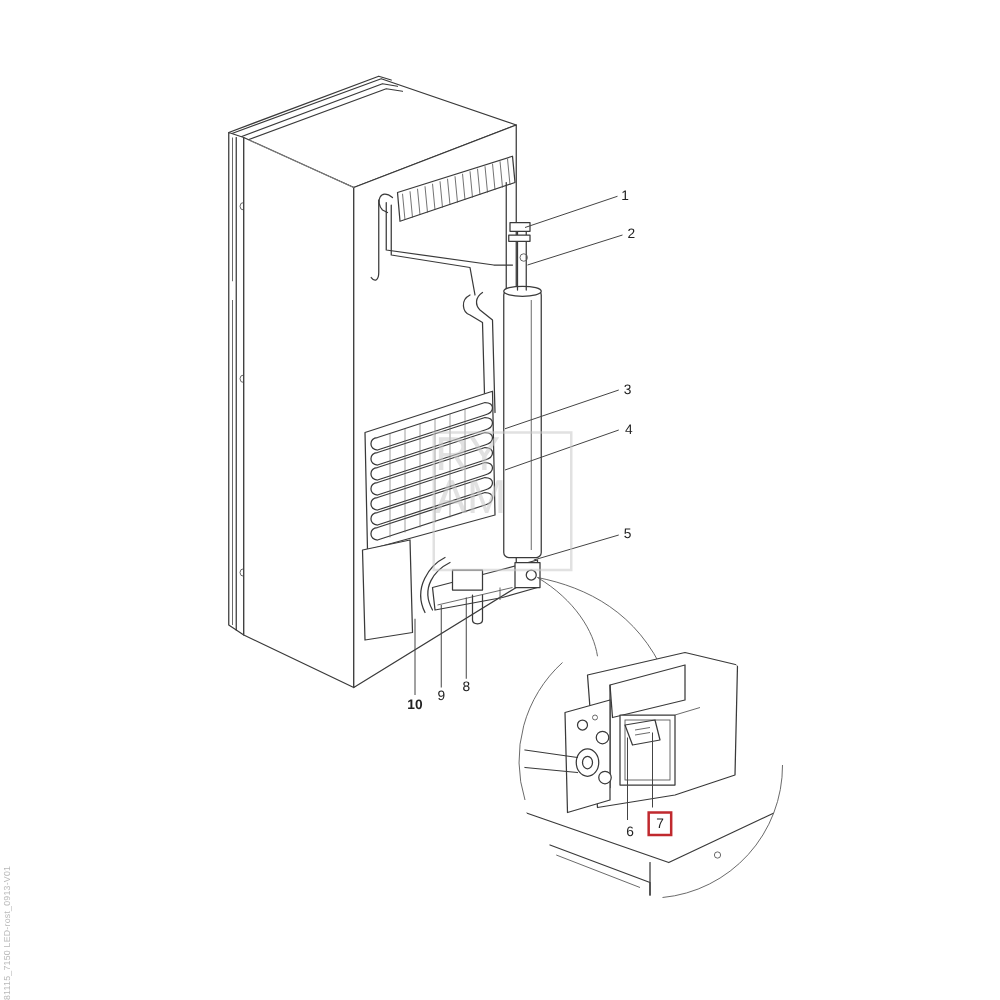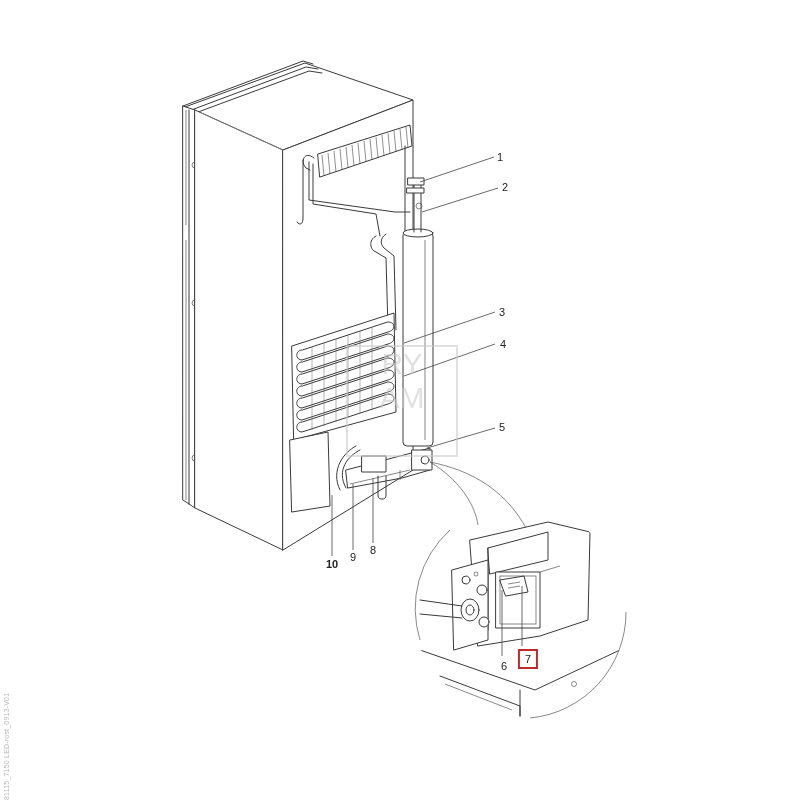--- a/index.html
+++ b/index.html
@@ -11,21 +11,21 @@
   .ln-thin { fill: none; stroke: #555; stroke-width: 0.7; }
   .ln-light { fill: none; stroke: #8a8a8a; stroke-width: 0.7; }
   .fill-w { fill: #ffffff; }
   .leader { stroke: #444; stroke-width: 0.8; fill: none; }
   .callout { position: absolute; font-size: 11px; color: #222; line-height: 12px;
              transform: translate(-50%, -50%); white-space: nowrap; }
   .callout.hl { border: 2px solid #c0292e; padding: 2px 5px; background: #fff; }
   .doc-id { position: absolute; left: 3px; top: 800px; transform-origin: 0 0;
             transform: rotate(-90deg); font-size: 7px; color: #b8b8b8; white-space: nowrap; letter-spacing: 0.2px; }
   .watermark { position: absolute; border: 2px solid rgba(200,200,200,0.55); color: rgba(200,200,200,0.55);
-               font-size: 30px; line-height: 34px; text-align: center; font-weight: normal; }
+               font-size: 38px; line-height: 34px; font-weight: normal; }
 </style>
 </head>
 <body>
 
 <div id="canvas">
 
   <svg width="800" height="800" viewBox="0 0 800 800">
 
     <g>
 

